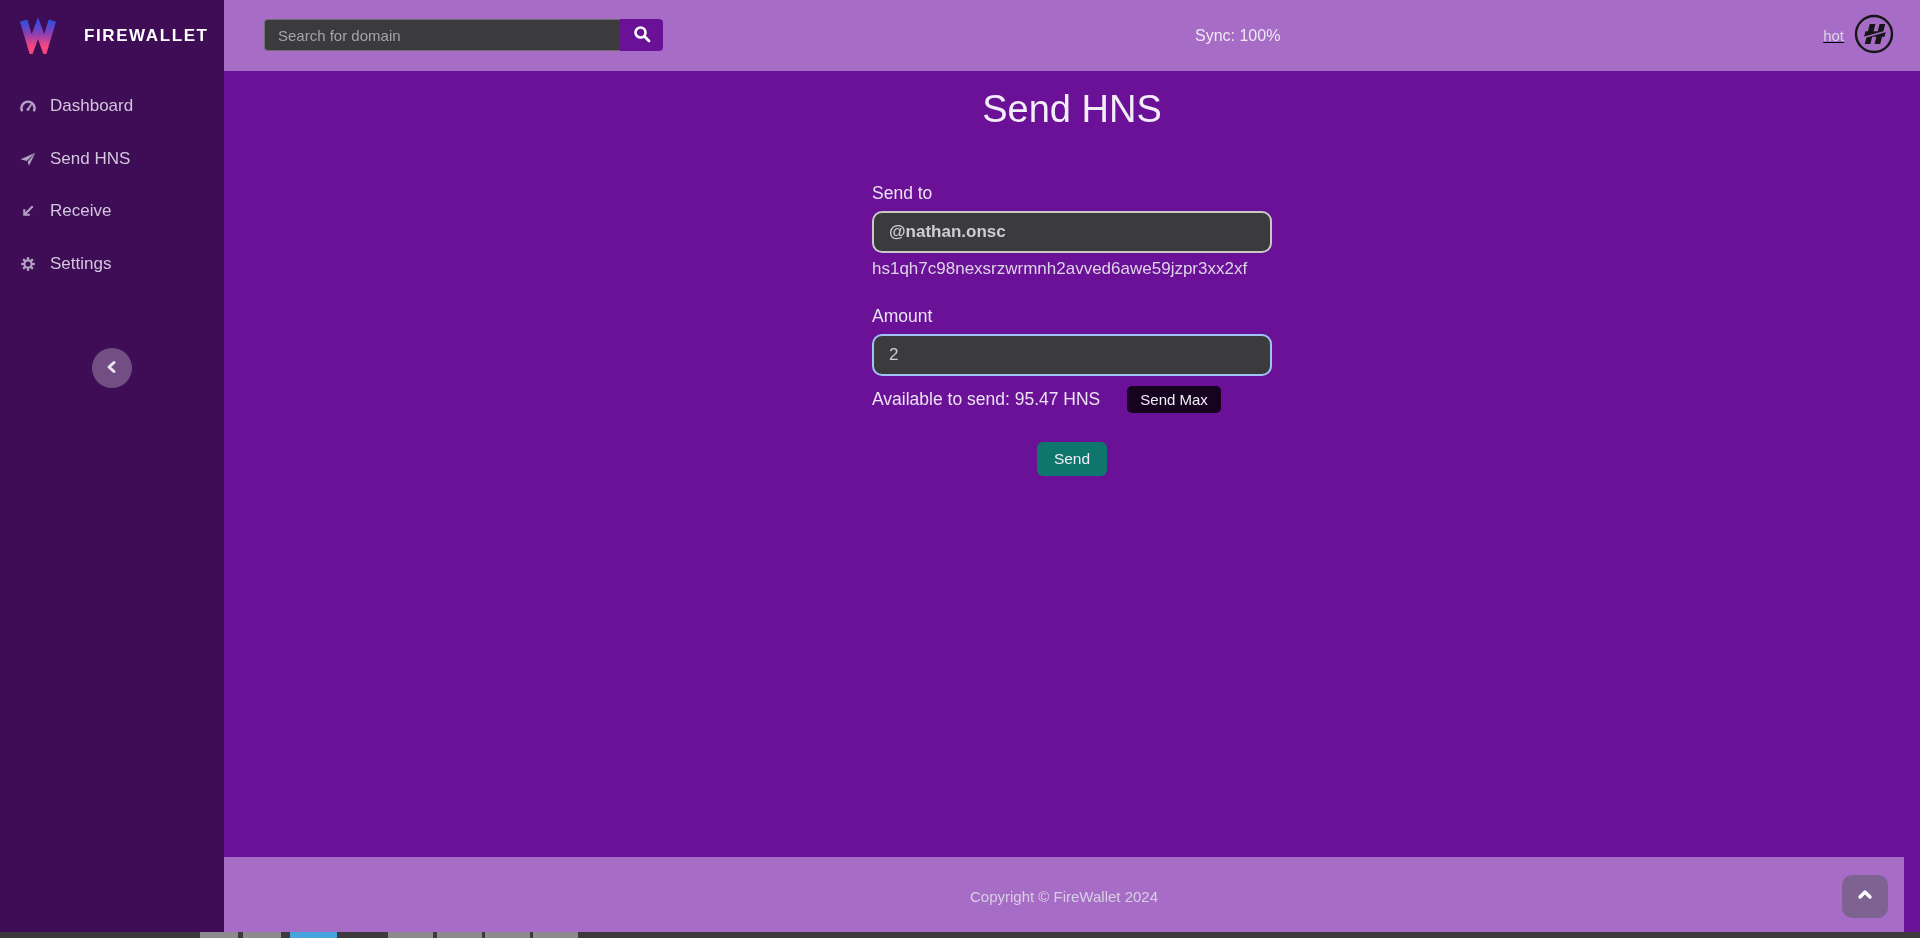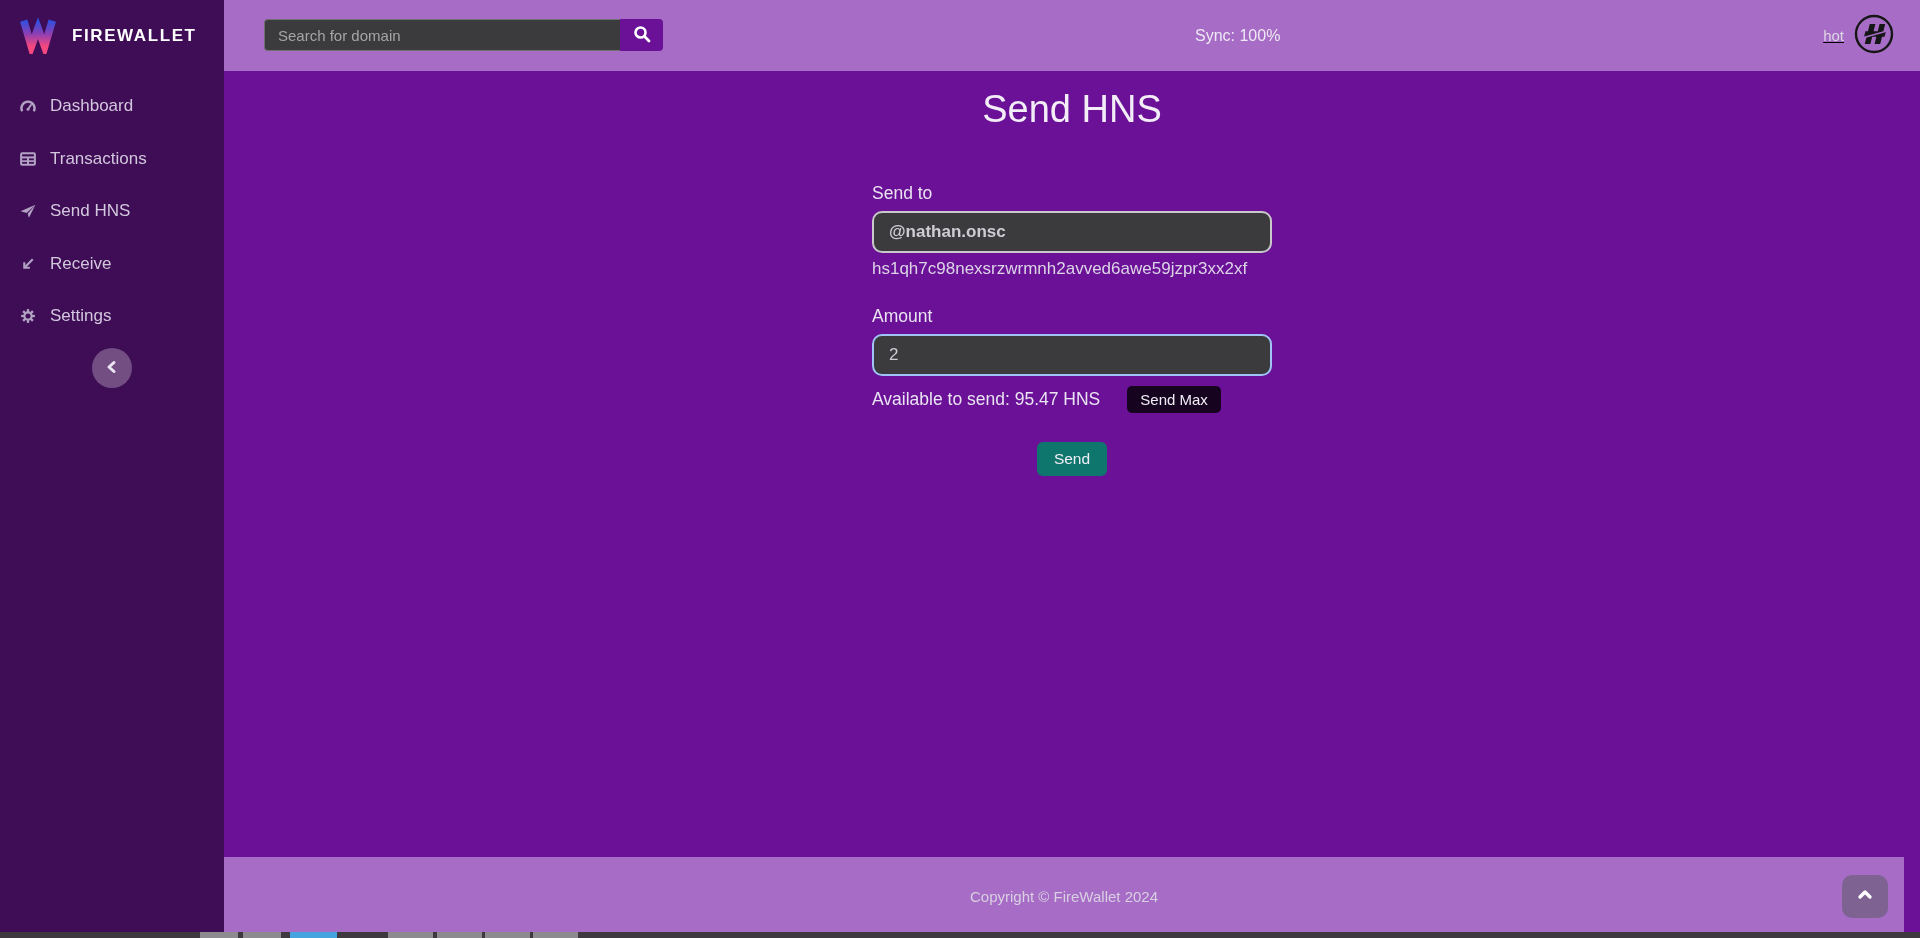--- a/index.html
+++ b/index.html
@@ -9,21 +9,21 @@
     background:#6a1198;
     position:relative;
   }
 
   
   .sidebar {
     position:absolute; left:0; top:0; width:224px; height:938px;
     background:#3f0d56; z-index:3;
   }
   .sidebar-header {
-    height:71px; display:flex; align-items:center; padding-left:18px; gap:14px;
+    height:71px; display:flex; align-items:center; padding-left:18px; gap:26px;
   }
   .brand {
     color:#ffffff; font-size:17px; font-weight:700; letter-spacing:1.6px;
   }
   .nav { margin-top:9px; }
   .nav-item {
     height:52.5px; display:flex; align-items:center; gap:13px;
     padding-left:19px; cursor:pointer;
     color:#d2c7dd; font-size:17px;
   }
@@ -149,31 +149,20 @@
   <div class="nav">
     <div class="nav-item">
       <span class="icon">
         <svg width="18" height="18" viewBox="0 0 17 17">
           <path d="M3,13.5 a6.2,6.2 0 1 1 11,0" fill="none" stroke="#b2a2c3" stroke-width="2.2"></path>
           <line x1="8.5" y1="11.5" x2="11.8" y2="6.8" stroke="#b2a2c3" stroke-width="1.8"></line>
           <circle cx="8.5" cy="11.7" r="1.4" fill="#b2a2c3"></circle>
         </svg>
       </span>
       <span>Dashboard</span>
-    </div>
-    <div class="nav-item">
-      <span class="icon">
-        <svg width="18" height="18" viewBox="0 0 17 17">
-          <rect x="2" y="3" width="13" height="11" rx="1" fill="none" stroke="#b2a2c3" stroke-width="1.9"></rect>
-          <line x1="2" y1="7" x2="15" y2="7" stroke="#b2a2c3" stroke-width="1.9"></line>
-          <line x1="2" y1="10.5" x2="15" y2="10.5" stroke="#b2a2c3" stroke-width="1.6"></line>
-          <line x1="8.5" y1="7" x2="8.5" y2="14" stroke="#b2a2c3" stroke-width="1.9"></line>
-        </svg>
-      </span>
-      <span>Transactions</span>
     </div>
     <div class="nav-item">
       <span class="icon">
         <svg width="18" height="18" viewBox="0 0 17 17">
           <polygon points="15.5,2.5 1.5,8.7 7.2,10.4" fill="#b2a2c3"></polygon>
           <polygon points="15.5,2.5 8.2,11 9.4,14.8" fill="#b2a2c3"></polygon>
         </svg>
       </span>
       <span>Send HNS</span>
     </div>

